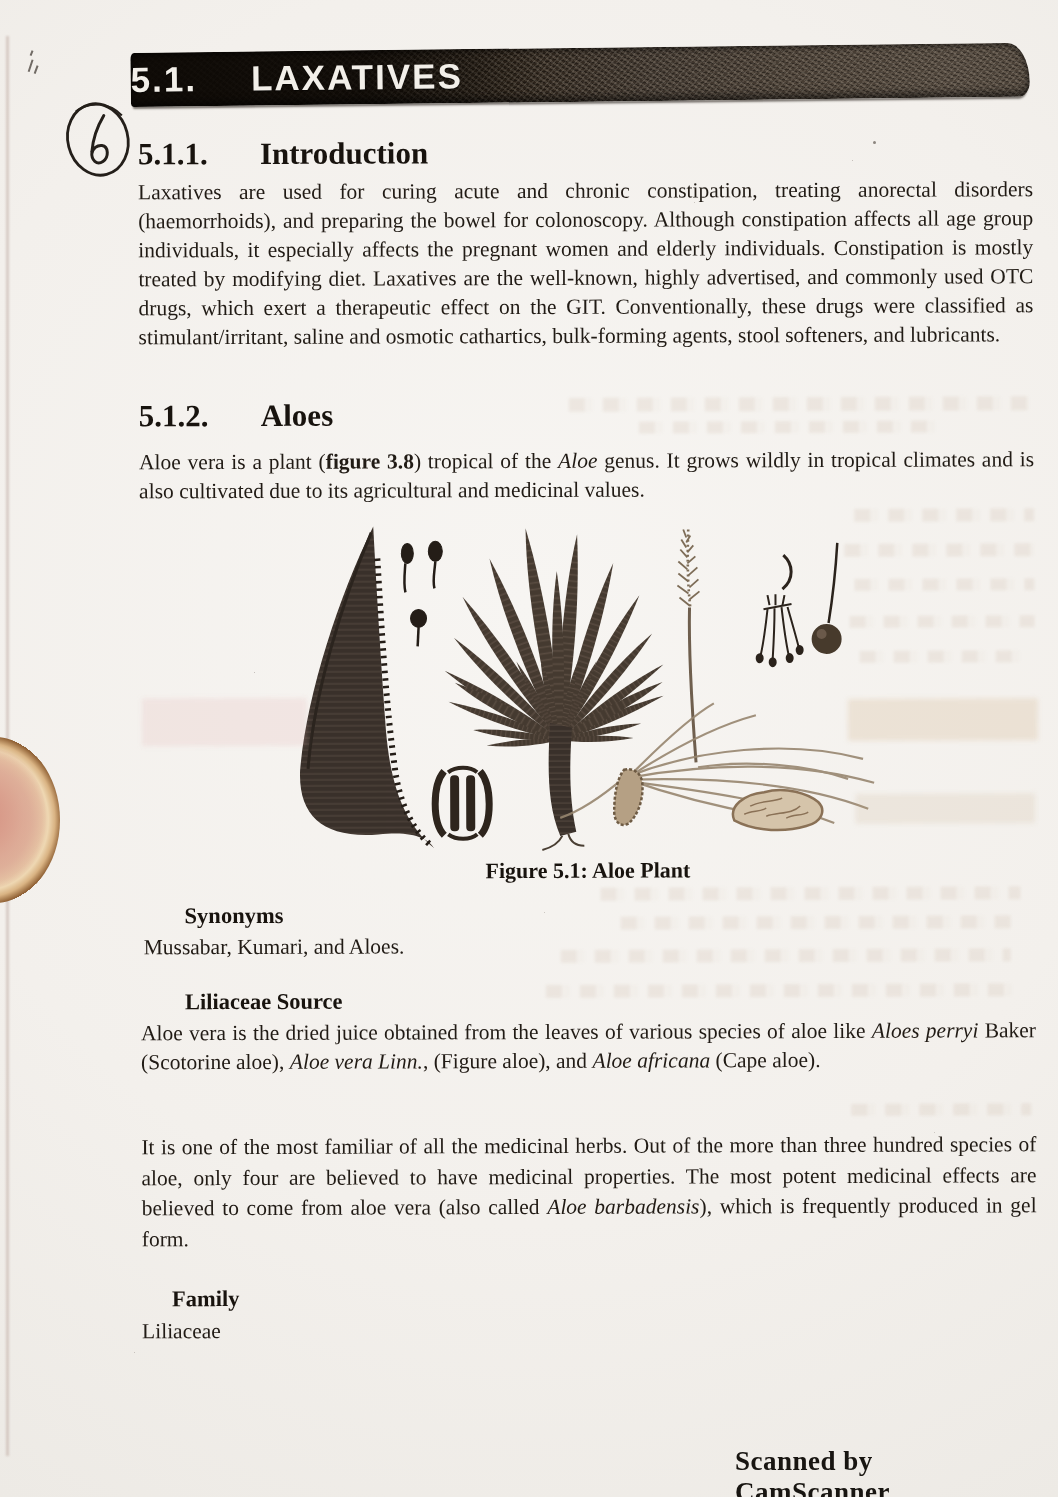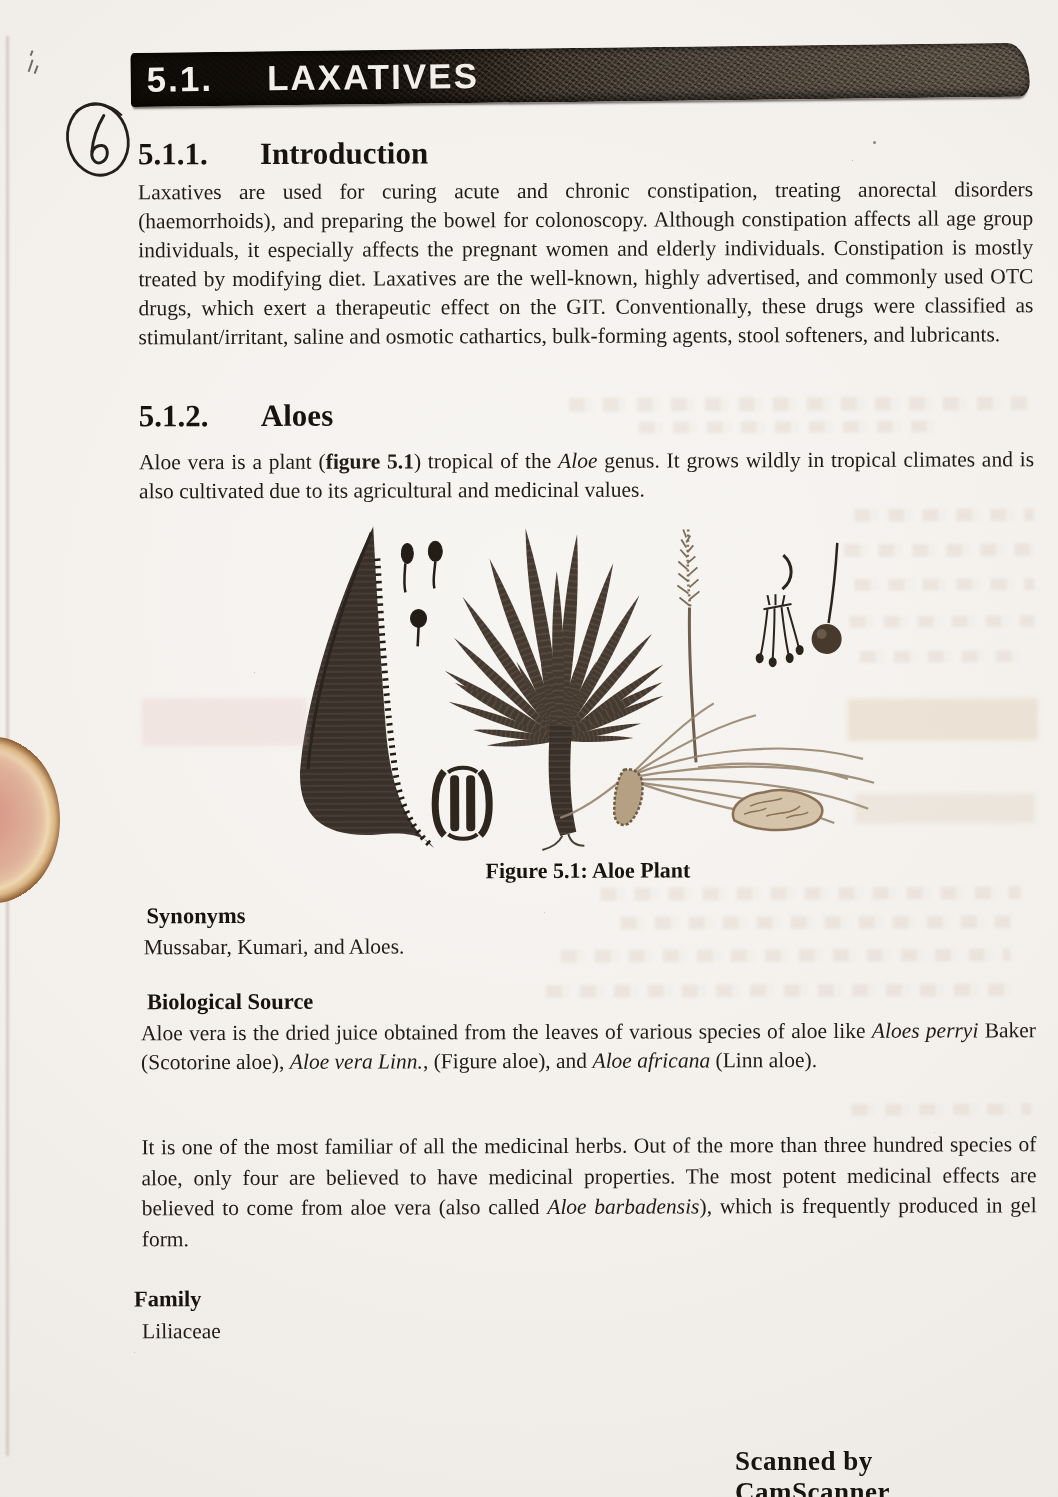--- a/index.html
+++ b/index.html
@@ -23,27 +23,27 @@
       linear-gradient(90deg, rgba(14,10,6,.95) 0%, rgba(14,10,6,.82) 26%, rgba(14,10,6,0) 46%),
       repeating-linear-gradient(37deg, rgba(235,224,205,.13) 0 2px, transparent 2px 5px),
       repeating-linear-gradient(-49deg, rgba(240,230,215,.10) 0 1.5px, transparent 1.5px 4px),
       repeating-linear-gradient(11deg, rgba(0,0,0,.28) 0 1px, transparent 1px 3.5px),
       linear-gradient(90deg, #120d08 0%, #18120b 25%, #2b2219 42%, #3c332b 58%, #473d33 75%, #4e443a 92%, #4a4036 100%);
     border-radius:4px 24px 12px 3px / 7px 42px 16px 5px;
     transform:rotate(-0.45deg);
     box-shadow:0 4px 2px -2px rgba(25,18,12,.55), inset 0 -5px 7px rgba(0,0,0,.5), inset 0 3px 5px rgba(0,0,0,.4);}
   .b-num,.b-ttl{font-family:"Liberation Sans",sans-serif;font-weight:bold;font-size:35px;color:#f2efe9;
     letter-spacing:2px;text-shadow:0 1px 1px rgba(0,0,0,.6);}
-  .b-num{margin-left:16px;}
+  .b-num{}
   .b-ttl{margin-left:54px;}
 
   
   .sec{display:flex;font-weight:bold;font-size:31px;line-height:34px;color:#18130e;}
   .sec .num{width:122px;}
-  .sub{font-weight:bold;font-size:22.5px;color:#18130e;}
+  .sub{font-weight:bold;font-size:22.5px;color:#18130e;margin-left:38px;}
 
   
   .body{font-size:21.5px;line-height:29px;text-align:justify;margin:0;color:#211b15;}
   .body i{font-style:italic;}
   .body b{font-weight:bold;}
 
   .caption{font-weight:bold;font-size:22px;text-align:center;color:#18130e;}
   .watermark{left:735px;top:1446px;width:300px;font-family:"Liberation Serif",serif;
     font-weight:bold;font-size:27px;color:#181511;letter-spacing:.5px;}
 
@@ -88,21 +88,21 @@
     <span class="num">5.1.1.</span>
     <span class="ttl">Introduction</span>
   </div>
   <p class="abs body" style="left:140px;top:177px;width:895px;">Laxatives are used for curing acute and chronic constipation, treating anorectal disorders (haemorrhoids), and preparing the bowel for colonoscopy. Although constipation affects all age group individuals, it especially affects the pregnant women and elderly individuals. Constipation is mostly treated by modifying diet. Laxatives are the well-known, highly advertised, and commonly used OTC drugs, which exert a therapeutic effect on the GIT. Conventionally, these drugs were classified as stimulant/irritant, saline and osmotic cathartics, bulk-forming agents, stool softeners, and lubricants.</p>
 
   <div class="abs sec" style="left:140px;top:398px;justify-content:flex-end;">
     <span class="num">5.1.2.</span>
     <span class="ttl">Aloes</span>
   </div>
   <p class="abs body" style="left:140px;top:447px;width:895px;">
-    <span>Aloe vera is a plant (</span><b>figure 5.1</b><span>) tropical of the </span><i>Aloe</i><span> genus. It grows wildly in tropical climates and is also cultivated due to its agricultural and medicinal values.</span>
+    <span>Aloe vera is a plant (</span><b>figure 3.8</b><span>) tropical of the </span><i>Aloe</i><span> genus. It grows wildly in tropical climates and is also cultivated due to its agricultural and medicinal values.</span>
   </p>
 
   <svg class="abs" style="left:278px;top:518px;" width="625" height="335" viewBox="0 0 625 335">
     <defs>
       <pattern id="hatch" width="7" height="6" patternUnits="userSpaceOnUse">
         <rect width="7" height="6" fill="#39302a"></rect>
           <rect y="2.5" width="7" height="1.3" fill="#4f443b"></rect>
       </pattern>
       <pattern id="hatch2" width="6" height="5" patternUnits="userSpaceOnUse">
         <rect width="6" height="5" fill="#453a30"></rect>
@@ -223,23 +223,23 @@
       <path d="M-44,8 C-50,-6 -34,-18 -14,-20 C8,-26 30,-18 40,-10 C48,-2 44,10 28,14 C8,20 -22,20 -44,8 Z" fill="#d5c4aa" stroke="#8a7156" stroke-width="2.5"></path>
       <path d="M-28,-6 C-18,-12 -4,-10 4,-14 M-12,4 C0,0 14,2 22,-6 M-34,2 C-26,-2 -18,0 -12,-4 M8,6 C16,2 24,4 30,0" stroke="#8a7156" stroke-width="1.5" fill="none"></path>
     </g>
   </svg>
 
   <div class="abs caption" style="left:140px;top:858px;width:895px;">Figure 5.1: Aloe Plant</div>
 
   <div class="abs sub" style="left:146px;top:902px;">Synonyms</div>
   <div class="abs body" style="left:143px;top:932px;width:700px;text-align:left;">Mussabar, Kumari, and Aloes.</div>
 
-  <div class="abs sub" style="left:146px;top:988px;">Biological Source</div>
+  <div class="abs sub" style="left:146px;top:988px;">Liliaceae Source</div>
   <p class="abs body" style="left:140px;top:1018px;width:895px;">
-    <span>Aloe vera is the dried juice obtained from the leaves of various species of aloe like </span><i>Aloes perryi</i><span> Baker (Scotorine aloe), </span><i>Aloe vera Linn.</i><span>, (Figure aloe), and </span><i>Aloe africana</i><span> (Linn aloe).</span>
+    <span>Aloe vera is the dried juice obtained from the leaves of various species of aloe like </span><i>Aloes perryi</i><span> Baker (Scotorine aloe), </span><i>Aloe vera Linn.</i><span>, (Figure aloe), and </span><i>Aloe africana</i><span> (Cape aloe).</span>
   </p>
   <p class="abs body" style="left:140px;top:1131px;width:895px;line-height:30.5px;">
     <span>It is one of the most familiar of all the medicinal herbs. Out of the more than three hundred species of aloe, only four are believed to have medicinal properties. The most potent medicinal effects are believed to come from aloe vera (also called </span><i>Aloe barbadensis</i><span>), which is frequently produced in gel form.</span>
   </p>
 
   <div class="abs sub" style="left:132px;top:1285px;">Family</div>
   <div class="abs body" style="left:140px;top:1316px;width:400px;text-align:left;">Liliaceae</div>
 
   <div class="g" style="left:570px;top:398px;width:460px;height:14px;"></div>
   <div class="g" style="left:640px;top:422px;width:300px;height:12px;"></div>

